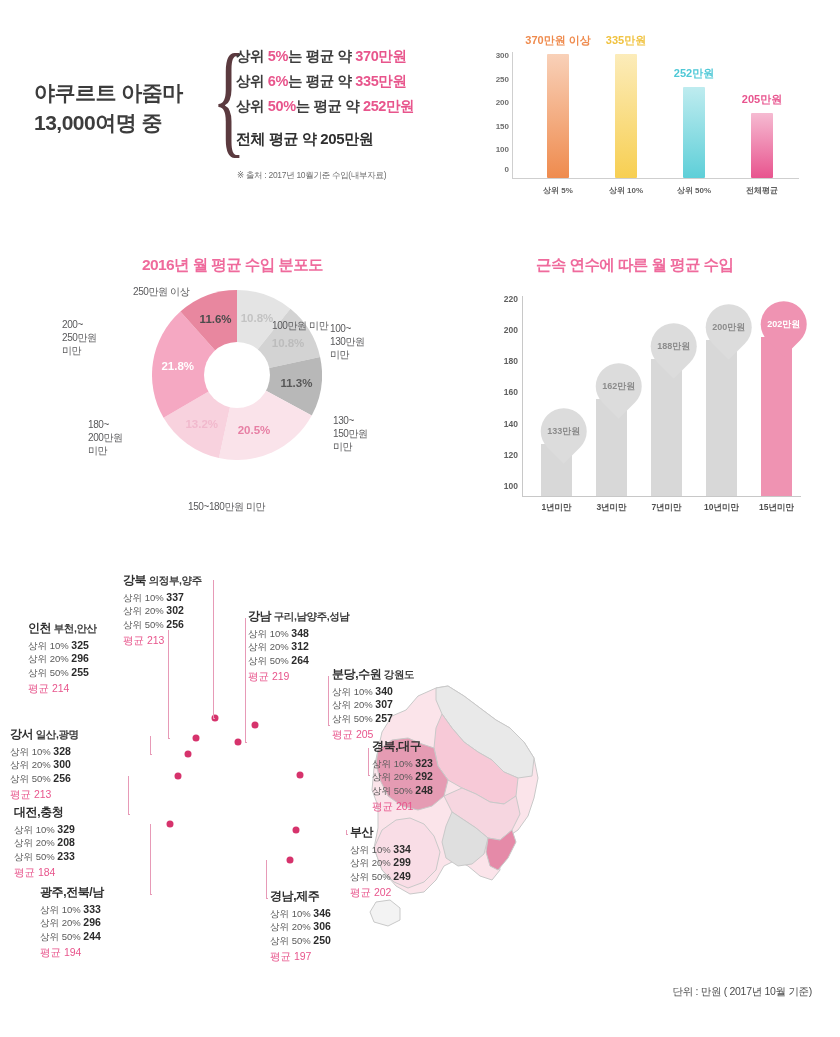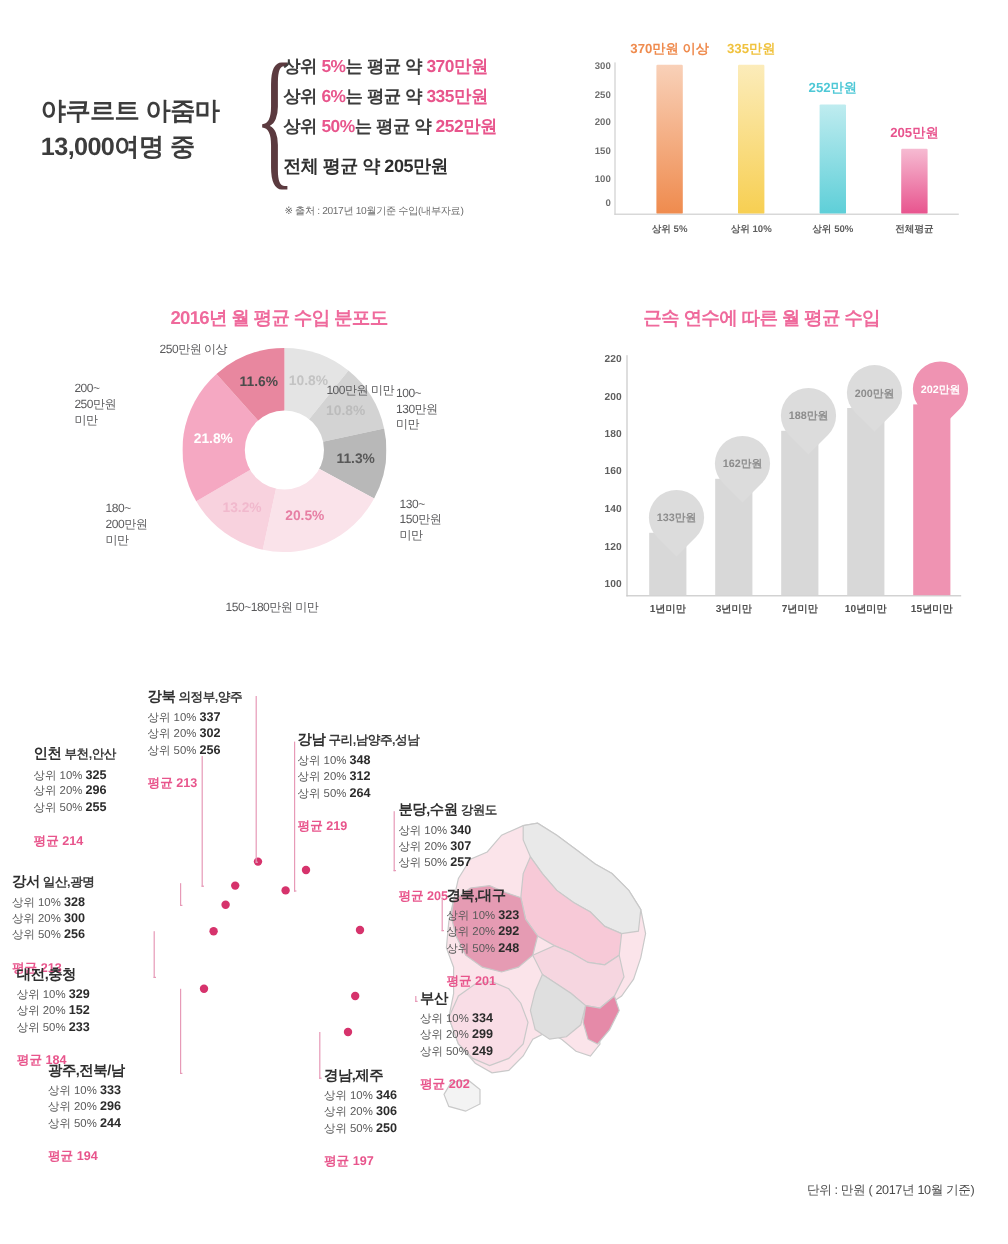--- a/index.html
+++ b/index.html
@@ -100,21 +100,21 @@
   .pin span{rotate:45deg;font-size:9px;font-weight:bold;white-space:nowrap;}
 
   
   .mapsec{position:absolute;left:0;top:560px;width:840px;height:477px;}
   .korea{position:absolute;left:348px;top:120px;width:232px;height:250px;}
   .callout{position:absolute;font-size:9.5px;line-height:13.5px;white-space:nowrap;}
   .co-title{font-size:12px;font-weight:bold;color:#2e2e2e;letter-spacing:-0.4px;margin-bottom:3px;}
   .co-title .sub{font-size:10.5px;font-weight:bold;color:#3b3b3b;}
   .co-row{color:#5a5a5a;font-size:9.5px;}
   .co-row b{color:#2b2b2b;font-size:10.5px;font-weight:bold;}
-  .co-avg{color:#e8558c;font-weight:bold;font-size:10.5px;margin-top:15px;}
+  .co-avg{color:#e8558c;font-weight:normal;font-size:10.5px;margin-top:3px;}
   .ta-l{text-align:left;}
   .leader{position:absolute;border-color:#e79ab7;}
   .dotm{position:absolute;width:7px;height:7px;border-radius:50%;background:#d6336c;
         transform:translate(-50%,-50%);}
   .mapfoot{
     position:absolute;right:28px;bottom:38px;font-size:10.5px;color:#4b4b4b;
     letter-spacing:-0.3px;white-space:nowrap;
   }
 </style>
 </head>
@@ -165,21 +165,21 @@
           <div class="tc-xlab">상위 5%</div>
         </div>
         <div class="tc-bar" style="left: 102px; height: 124px; background: linear-gradient(rgba(247, 207, 82, 0.4) 0%, rgb(247, 207, 82) 100%);">
           <div class="tc-cap" style="color: rgb(240, 194, 62);">335만원</div>
           <div class="tc-xlab">상위 10%</div>
         </div>
         <div class="tc-bar" style="left: 170px; height: 91.44px; background: linear-gradient(rgba(94, 207, 216, 0.4) 0%, rgb(94, 207, 216) 100%);">
           <div class="tc-cap" style="color: rgb(78, 200, 214);">252만원</div>
           <div class="tc-xlab">상위 50%</div>
         </div>
-        <div class="tc-bar" style="left: 238px; height: 54px; background: linear-gradient(rgba(232, 84, 142, 0.4) 0%, rgb(232, 84, 142) 100%);">
+        <div class="tc-bar" style="left: 238px; height: 65px; background: linear-gradient(rgba(232, 84, 142, 0.4) 0%, rgb(232, 84, 142) 100%);">
           <div class="tc-cap" style="color: rgb(232, 84, 142);">205만원</div>
           <div class="tc-xlab">전체평균</div>
         </div>
       </div>
   </section>
 
   <h2 class="sec-title" id="donut-title">2016년 월 평균 수입 분포도</h2>
   <h2 class="sec-title" id="bars2-title">근속 연수에 따른 월 평균 수입</h2>
 
   <section class="donut-wrap">
@@ -315,21 +315,21 @@
           <div class="co-row"><span>상위 10% </span><b>328</b></div>
           <div class="co-row"><span>상위 20% </span><b>300</b></div>
           <div class="co-row"><span>상위 50% </span><b>256</b></div>
           <div class="co-avg">평균 213</div>
         </div>
         <div class="dotm" style="left: 188px; top: 194px;"></div>
         <div class="leader" style="left: 150px; top: 176px; width: 1px; height: 18px; border-left: 1px solid rgb(231, 154, 183); border-bottom: 1px solid rgb(231, 154, 183);"></div>
         <div class="callout ta-l" style="left: 14px; top: 246px;">
           <div class="co-title">대전,충청</div>
           <div class="co-row"><span>상위 10% </span><b>329</b></div>
-          <div class="co-row"><span>상위 20% </span><b>152</b></div>
+          <div class="co-row"><span>상위 20% </span><b>208</b></div>
           <div class="co-row"><span>상위 50% </span><b>233</b></div>
           <div class="co-avg">평균 184</div>
         </div>
         <div class="dotm" style="left: 178px; top: 216px;"></div>
         <div class="leader" style="left: 128px; top: 216px; width: 1px; height: 38px; border-left: 1px solid rgb(231, 154, 183); border-bottom: 1px solid rgb(231, 154, 183);"></div>
         <div class="callout ta-l" style="left: 40px; top: 326px;">
           <div class="co-title">광주,전북/남</div>
           <div class="co-row"><span>상위 10% </span><b>333</b></div>
           <div class="co-row"><span>상위 20% </span><b>296</b></div>
           <div class="co-row"><span>상위 50% </span><b>244</b></div>

